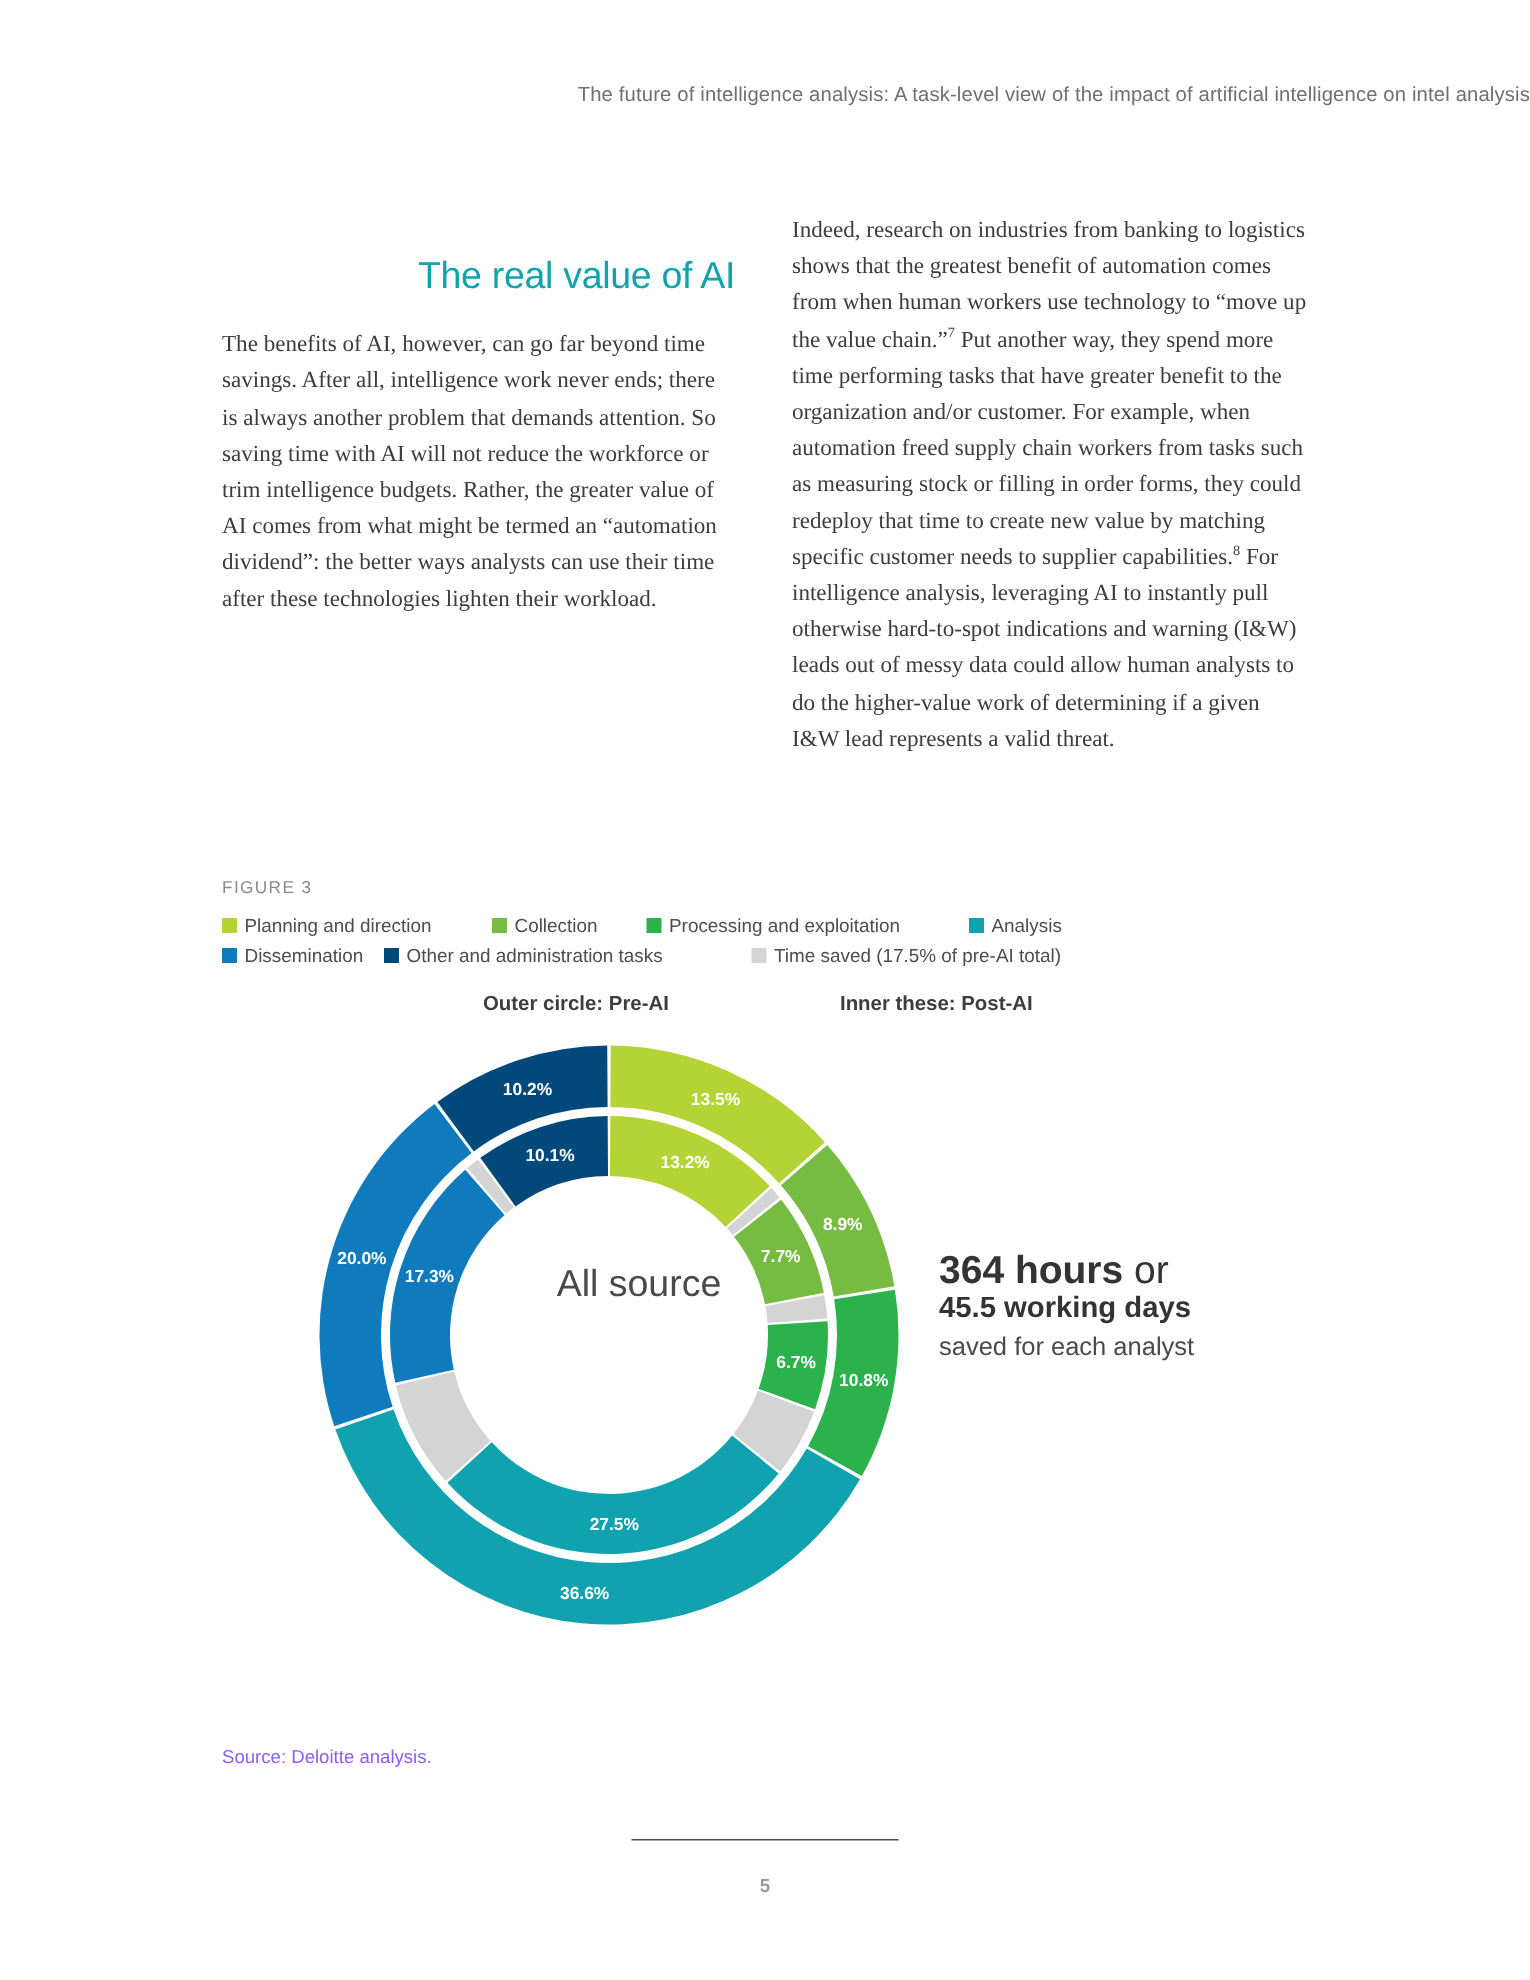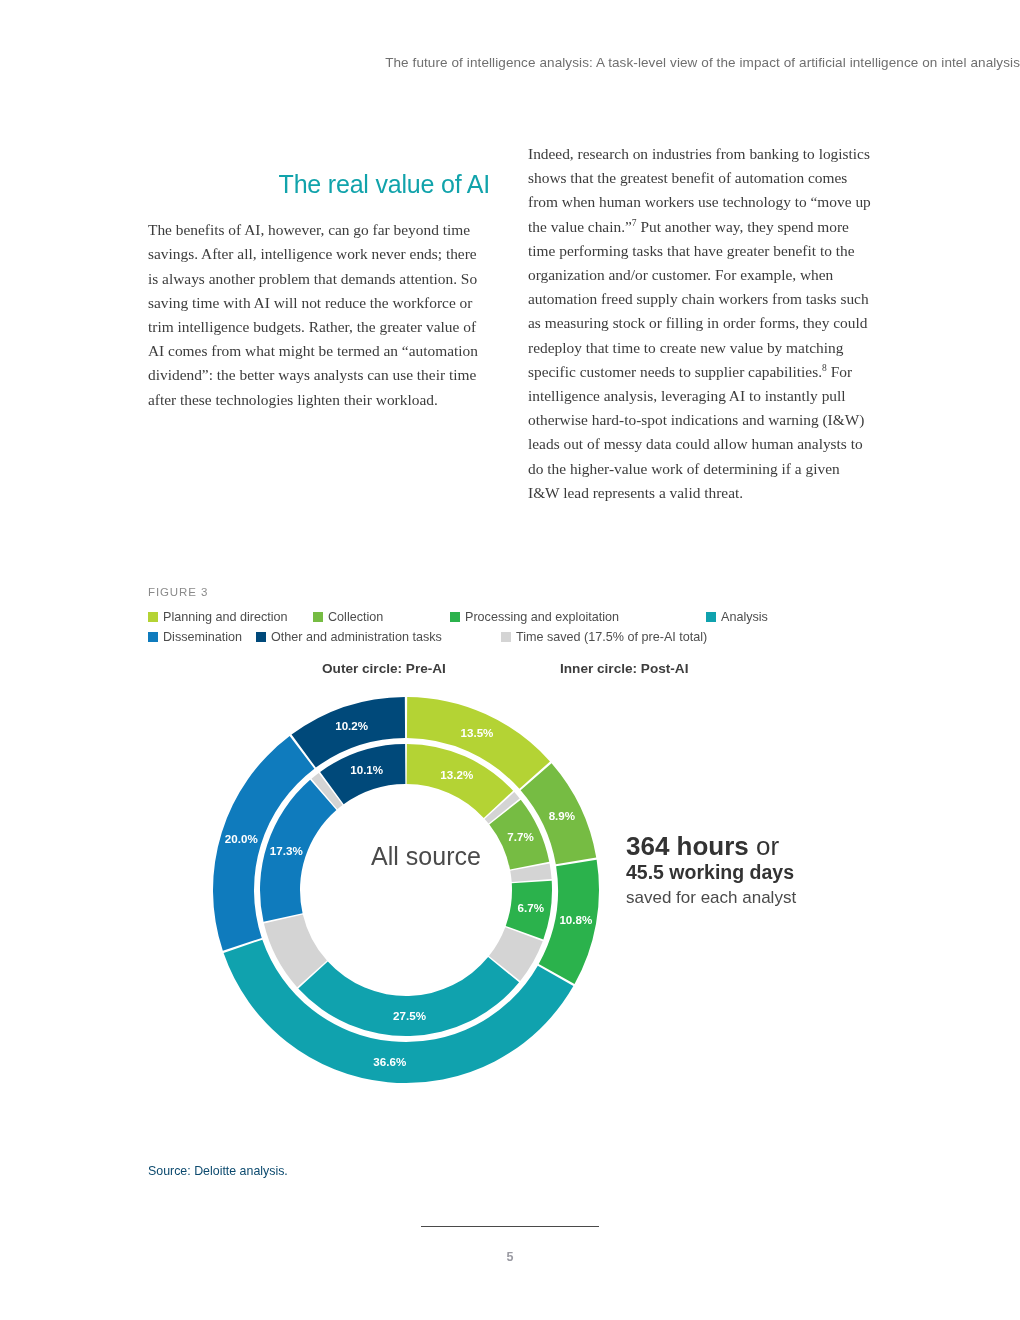--- a/index.html
+++ b/index.html
@@ -170,21 +170,21 @@
     line-height: 25px;
     color: #4a4a4a;
   }
 
   .source-note {
     position: absolute;
     left: 148px;
     top: 1164px;
     font-family: "Liberation Sans", sans-serif;
     font-size: 12.4px;
-    color: #0c4a6e;
+    color: #8b5cf6;
   }
 
   
   .footer-rule {
     position: absolute;
     left: 421px;
     top: 1226px;
     width: 178px;
     height: 1px;
     background: #4a4a4a;
@@ -221,29 +221,29 @@
 <div class="col col-right">
   <p><span>Indeed, research on industries from banking to logistics shows that the greatest benefit of automation comes from when human workers use technology to “move up the value chain.”</span><sup>7</sup><span> Put another way, they spend more time performing tasks that have greater benefit to the organization and/or customer. For example, when automation freed supply chain workers from tasks such as measuring stock or filling in order forms, they could redeploy that time to create new value by matching specific customer needs to supplier capabilities.</span><sup>8</sup><span> For intelligence analysis, leveraging AI to instantly pull otherwise hard-to-spot indications and warning (I&amp;W) leads out of messy data could allow human analysts to do the higher-value work of determining if a given I&amp;W lead represents a valid threat.</span></p>
 </div>
 
 <div class="figure-wrap">
 
   <div class="figure-label">FIGURE 3</div>
 
   <div class="legend">
     <div class="legend-row">
-      <div class="legend-item" style="width:165px">
+      <div class="legend-item" style="width:180px">
         <span class="legend-swatch" style="background:#b4d334"></span>
         <span>Planning and direction</span>
       </div>
-      <div class="legend-item" style="width:137px">
+      <div class="legend-item" style="width:103px">
         <span class="legend-swatch" style="background:#76bc43"></span>
         <span>Collection</span>
       </div>
-      <div class="legend-item" style="width:256px">
+      <div class="legend-item" style="width:215px">
         <span class="legend-swatch" style="background:#2bb24c"></span>
         <span>Processing and exploitation</span>
       </div>
       <div class="legend-item">
         <span class="legend-swatch" style="background:#10a2ae"></span>
         <span>Analysis</span>
       </div>
     </div>
     <div class="legend-row">
       <div class="legend-item" style="width:108px">
@@ -256,21 +256,21 @@
       </div>
       <div class="legend-item">
         <span class="legend-swatch" style="background:#d4d4d4"></span>
         <span>Time saved (17.5% of pre-AI total)</span>
       </div>
     </div>
   </div>
 
   <div class="circle-captions">
     <div class="circle-caption cap-outer">Outer circle: Pre-AI</div>
-    <div class="circle-caption cap-inner">Inner circle: Post-AI</div>
+    <div class="circle-caption cap-inner">Inner these: Post-AI</div>
   </div>
 
   <div class="chart-area">
     <svg class="donut-svg" id="donut" width="400" height="395" viewBox="0 0 400 395">
         <path d="M 201.17896257740094 4.003600947475974 A 193 193 0 0 1 343.989073386908 68.48483846183899 L 313.40072100937834 95.78598676787318 A 152 152 0 0 0 200.92850938738312 45.00283597935933 Z" fill="#b4d334"></path>
         <text x="270.98622685938125" y="43.78293478038569" text-anchor="middle" class="arc-label">13.5%</text>
         <path d="M 345.5483972693236 70.25354422181596 A 193 193 0 0 1 390.23509109639883 164.4483469614084 L 349.8224551640032 171.36346496442525 A 152 152 0 0 0 314.62878955926 97.17895710733691 Z" fill="#76bc43"></path>
         <text x="355.8511563646985" y="127.06308729879035" text-anchor="middle" class="arc-label">8.9%</text>
         <path d="M 390.61857735931744 166.77487856914553 A 193 193 0 0 1 368.5232382617711 291.06868855132575 L 332.72296484864876 271.08518476581094 A 152 152 0 0 0 350.1244754332448 173.1957592876172 Z" fill="#2bb24c"></path>
         <text x="369.8373477062879" y="231.19147767323508" text-anchor="middle" class="arc-label">10.8%</text>

